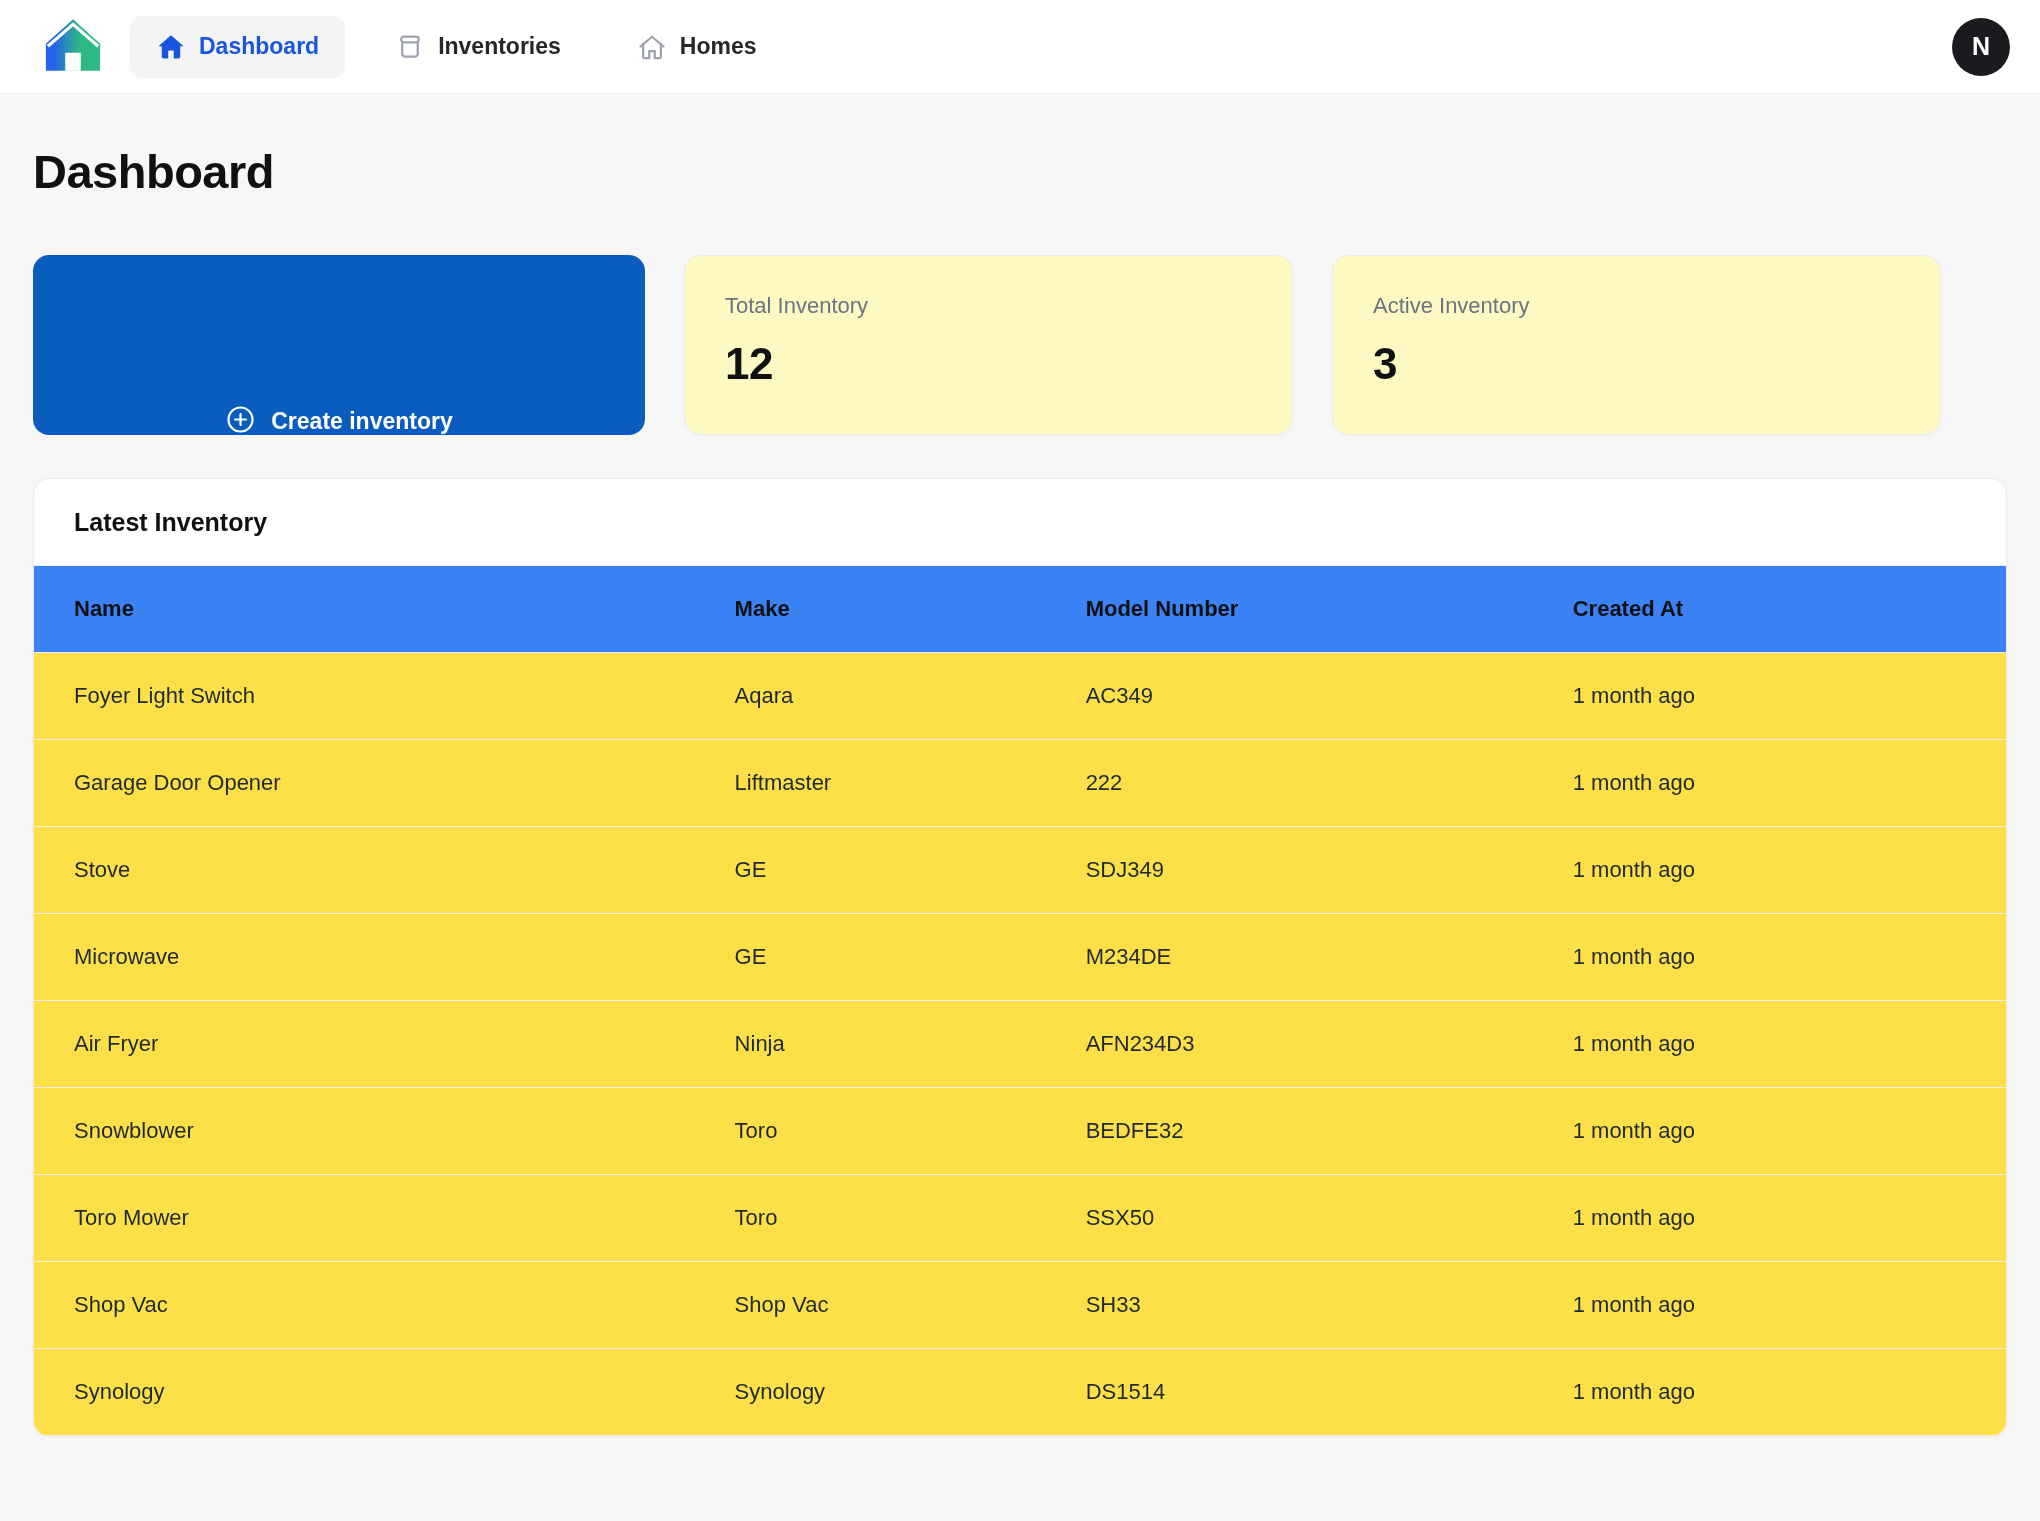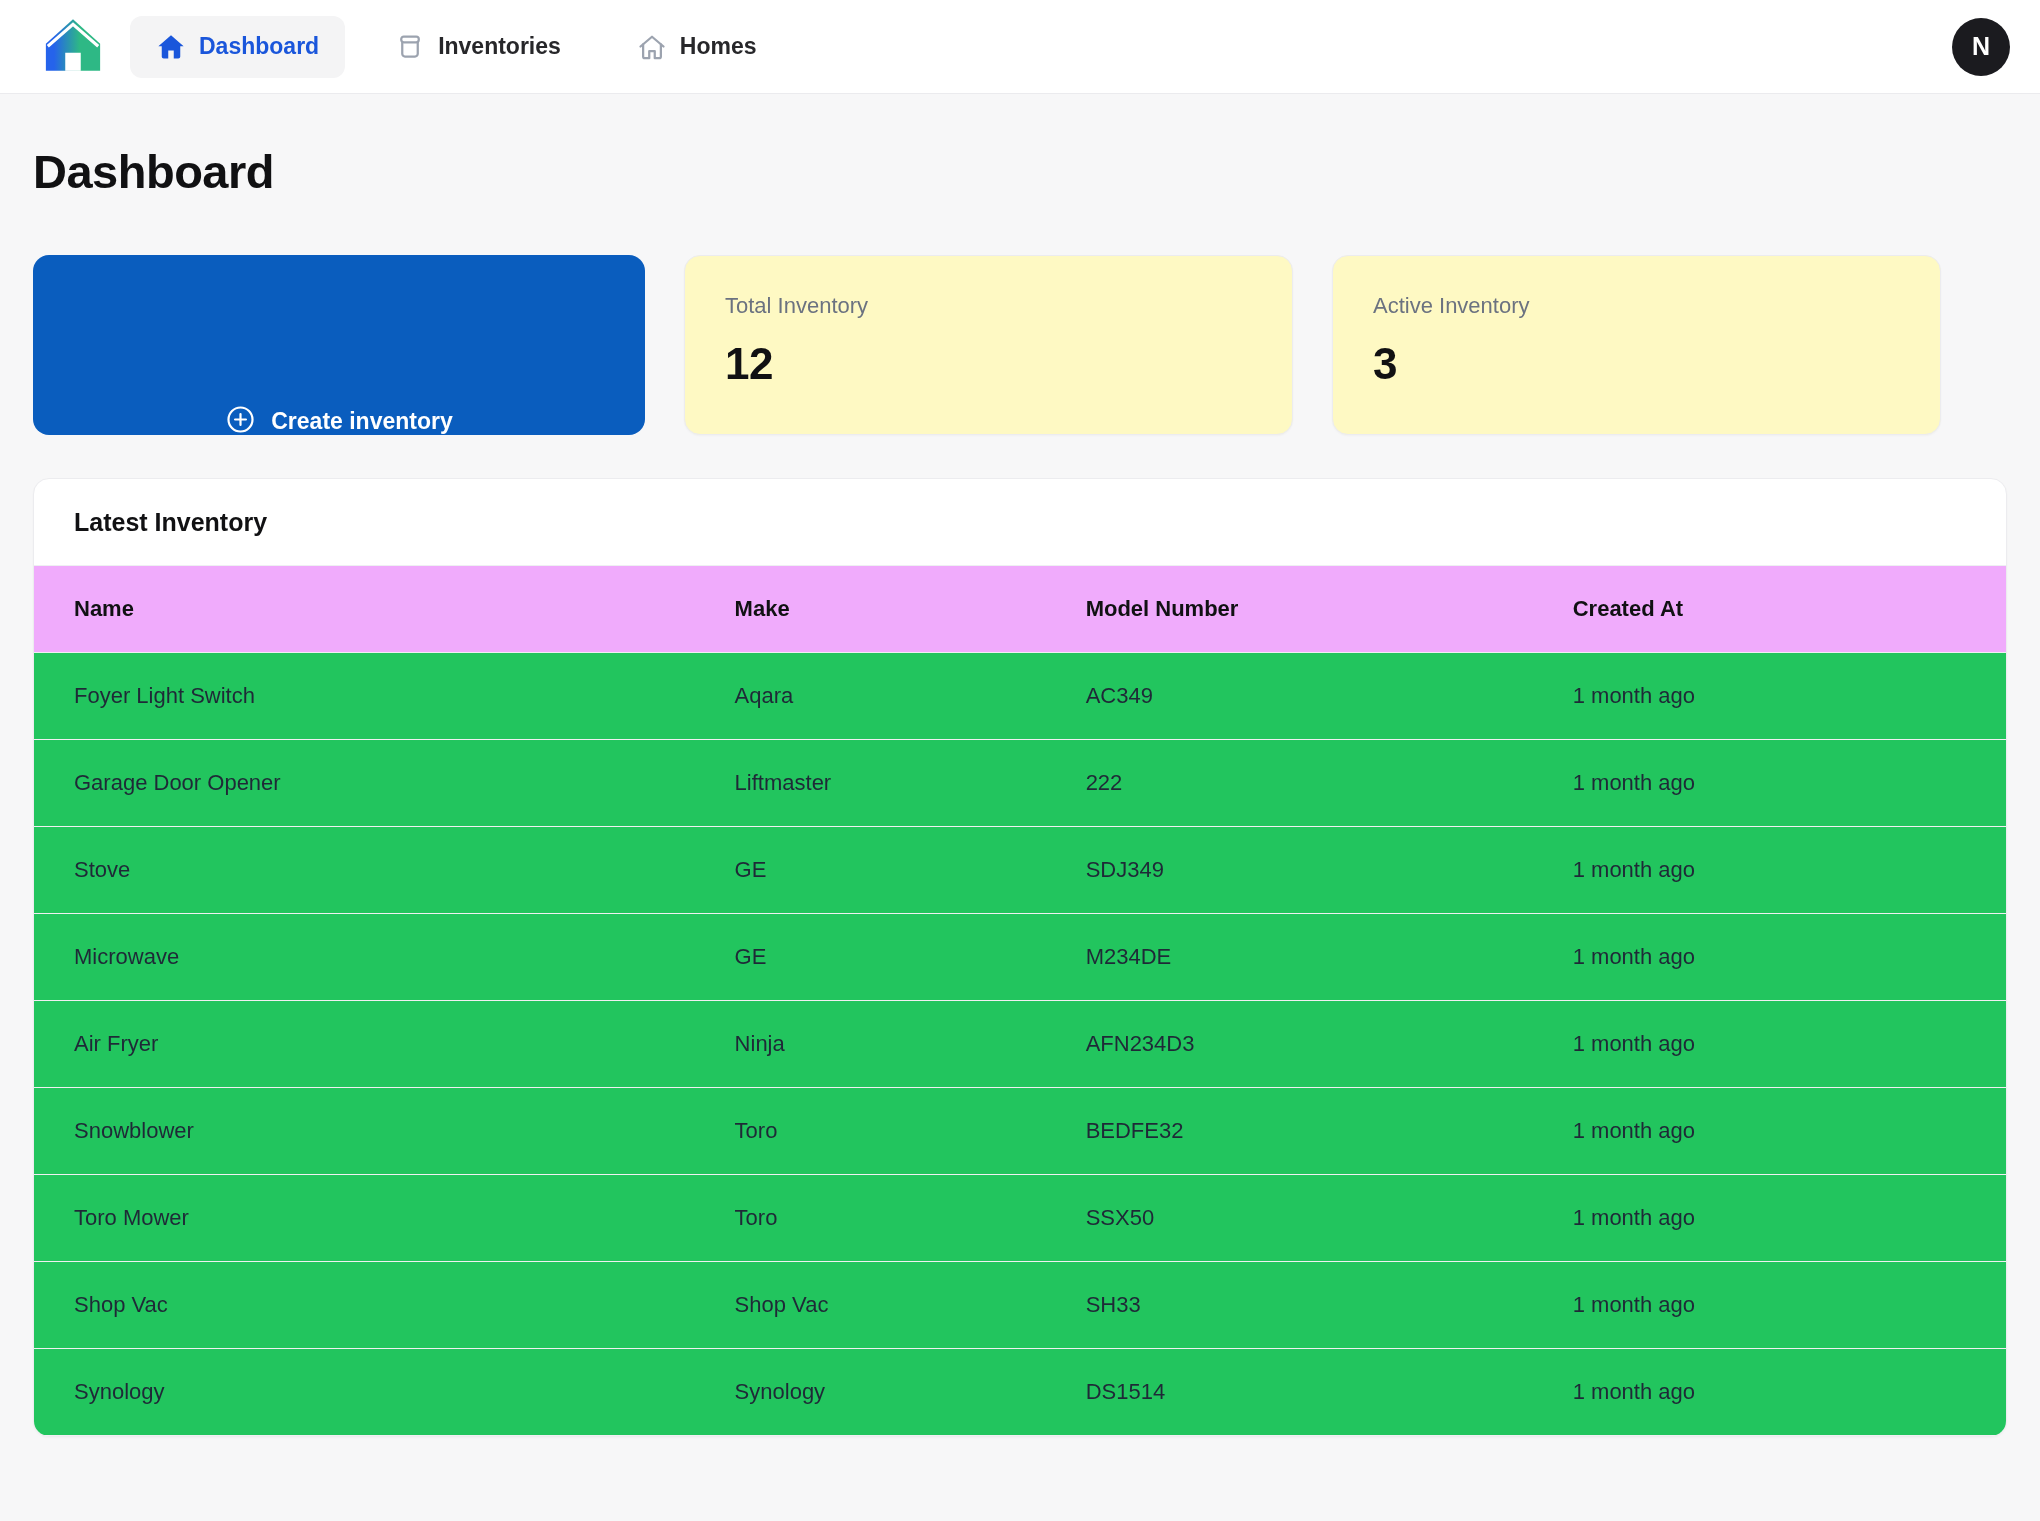--- a/index.html
+++ b/index.html
@@ -50,30 +50,30 @@
   .stat-value { font-size:44px; font-weight:700; color:#111113; margin-top:20px; letter-spacing:-0.5px; }
 
   
   .table-card {
     margin-top:43px; background:#ffffff; border:1px solid #ececef;
     border-radius:16px; box-shadow:0 1px 2px rgba(0,0,0,.03); overflow:hidden;
   }
   .table-card-title { font-size:25px; font-weight:700; padding:29px 40px 28px 40px; color:#111113; }
   table.inv { width:100%; border-collapse:collapse; table-layout:fixed; }
   col.c-name{width:33.5%} col.c-make{width:17.8%} col.c-model{width:24.7%} col.c-created{width:24%}
-  table.inv thead tr { background:#f0abfc; border-top:1px solid #eef0f2; border-bottom:1px solid #eef0f2; }
+  table.inv thead tr { background:#3b82f6; border-top:1px solid #eef0f2; border-bottom:1px solid #eef0f2; }
   table.inv th {
     text-align:left; font-size:22px; font-weight:700; color:#111113;
     padding:30px 10px 30px 40px;
   }
   table.inv td {
     font-size:22px; color:#1f2937; padding:0 10px 0 40px; height:87px;
     border-bottom:1px solid #f0f0f2; white-space:nowrap; overflow:hidden;
   }
-  table.inv tbody tr { cursor:pointer; background:#22c55e; }
+  table.inv tbody tr { cursor:pointer; background:#fde047; }
 </style>
 </head>
 <body>
 
 <header class="topnav">
   <div class="brand">
     <span>
       <svg width="62" height="62" viewBox="0 0 48 48">
         <defs>
           <linearGradient id="lg" x1="0" y1="0" x2="1" y2="0">

